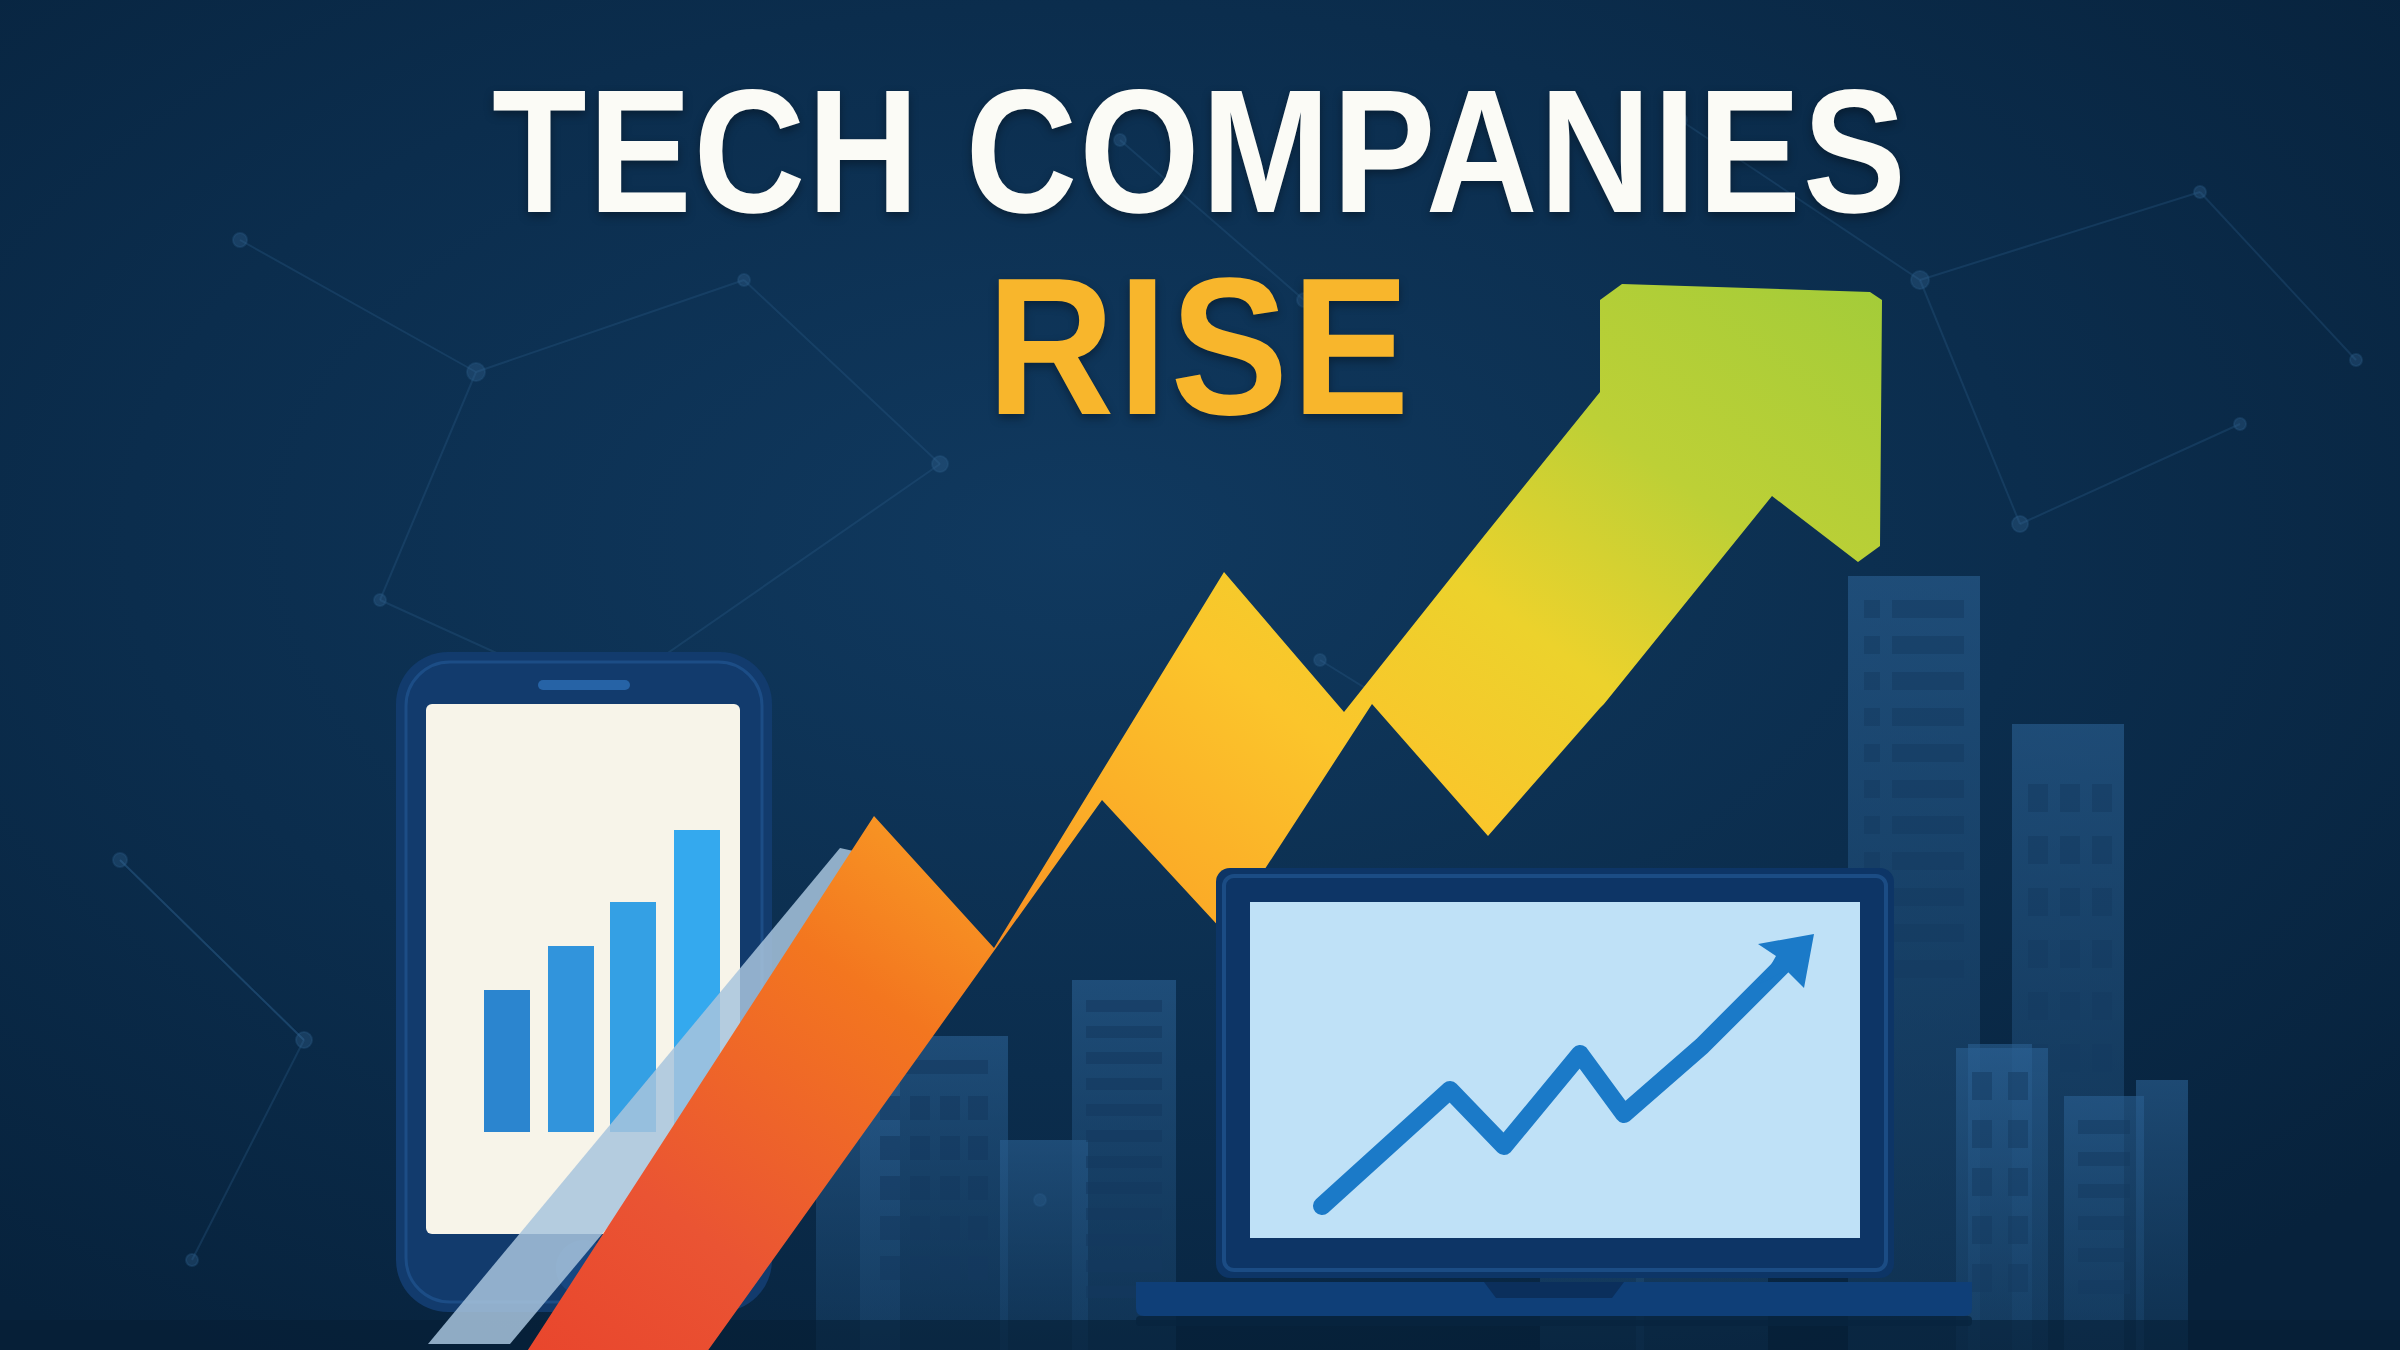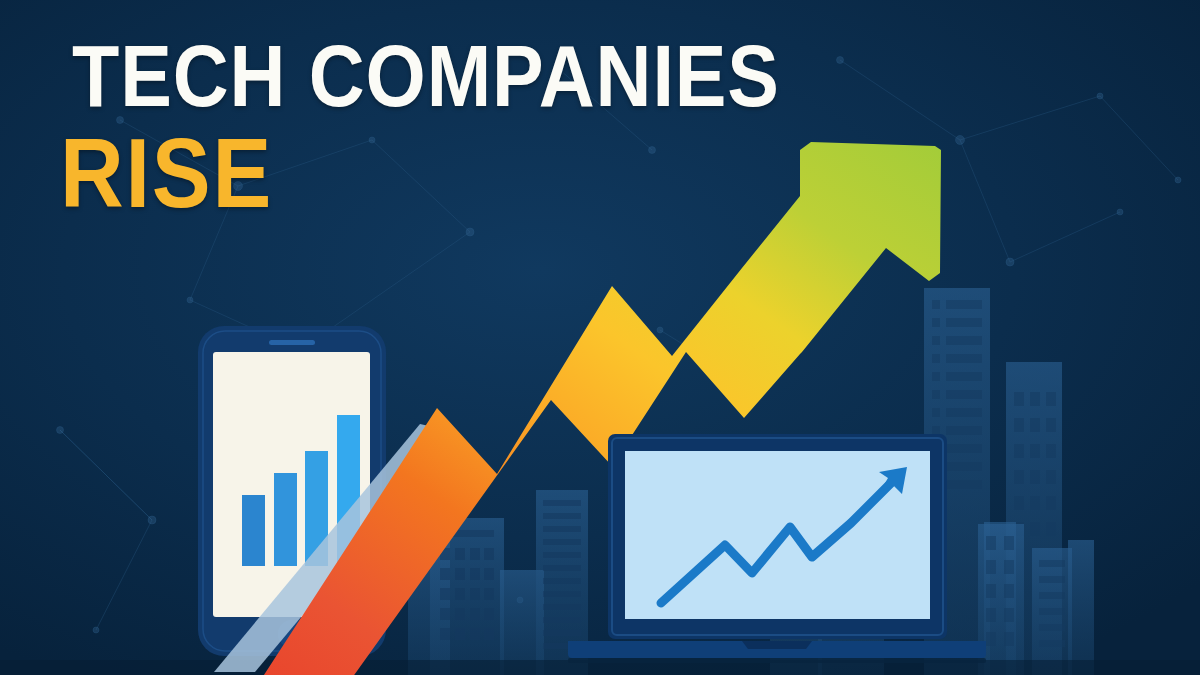--- a/index.html
+++ b/index.html
@@ -21,20 +21,21 @@
     top: 0;
     width: 1200px;
     height: 675px;
     display: block;
   }
   .headline-wrap {
     position: absolute;
     left: 0;
     top: 0;
     width: 1200px;
+    text-align: center;
     z-index: 40;
     pointer-events: none;
   }
   .headline-1 {
     margin: 0;
     padding-top: 34px;
     font-family: "Liberation Sans Narrow", "Liberation Sans", sans-serif;
     font-size: 88px;
     line-height: 0.96;
     font-weight: 700;

